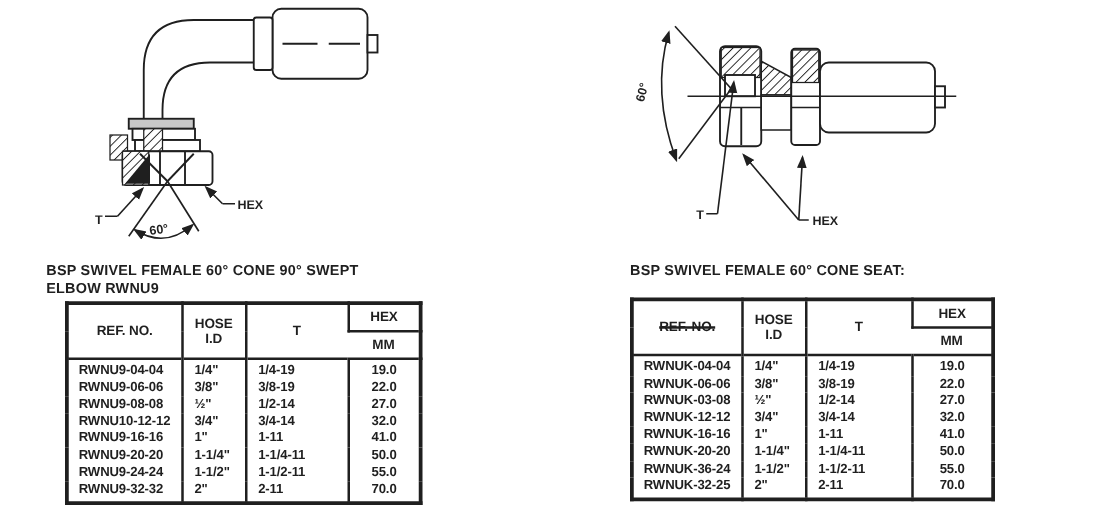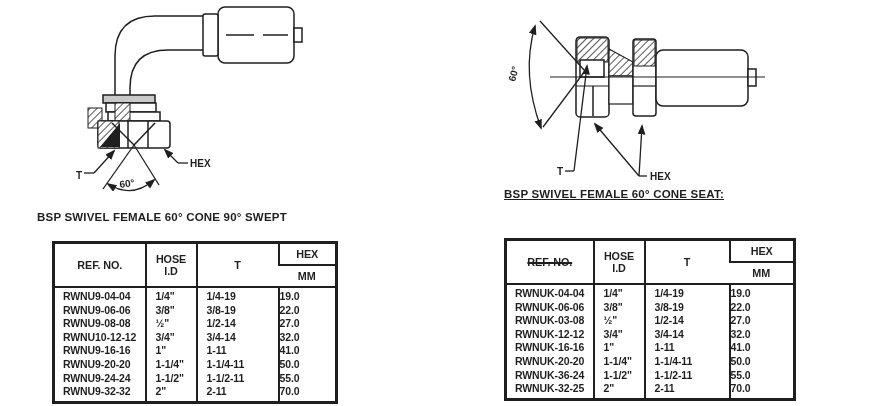--- a/index.html
+++ b/index.html
@@ -15,21 +15,21 @@
   table.spec thead th{border-left:2.5px solid #1f1f1f;text-align:center;
              font-size:10.8px;line-height:12px;}
   table.spec thead th:first-child{border-left:none;}
   table.spec thead tr:last-child th{border-bottom:0;}
   table.spec thead{border-bottom:2.5px solid #1f1f1f;}
   th.hex-top{height:20px;border-bottom:2.5px solid #1f1f1f !important;}
   th.hex-bot{height:20px;}
   table.spec td{border-left:2.5px solid #1f1f1f;line-height:13.6px;height:13.6px;
              text-align:left;padding-left:9px;}
   table.spec td:first-child{border-left:none;padding-left:8px;}
-  table.spec td:nth-child(4){text-align:left;padding-left:0;}
+  table.spec td:nth-child(4){text-align:center;padding-left:0;}
   table.spec tbody tr:first-child td{padding-top:2px;}
   table.spec tbody tr:last-child td{padding-bottom:2px;}
   .struck{text-decoration:line-through;text-decoration-thickness:2px;}
   svg text{font-family:"Liberation Sans",sans-serif;font-weight:bold;fill:#1f1f1f;}
 </style>
 </head>
 <body>
 
 <div class="page">
 
@@ -135,20 +135,21 @@
         <path d="M144,174 L147,124" marker-end="url(#arrR)"></path>
       </g>
     </g>
     <text x="62" y="173" font-size="10">T</text>
     <text x="155" y="178" font-size="10">HEX</text>
     <text x="20" y="80" font-size="10" transform="rotate(-75 20 80)">60°</text>
   </svg>
 
   <div class="abs sec-title" style="left:37px;top:210px;">
     <div>BSP SWIVEL FEMALE 60° CONE 90° SWEPT</div>
+    <div>ELBOW RWNU9</div>
   </div>
 
   <table class="abs spec" style="left:52px;top:241px;width:283px;">
     <colgroup>
         <col style="width:92px">
         <col style="width:51px">
         <col style="width:82px">
         <col style="width:58px">
       </colgroup>
     <thead>
@@ -210,21 +211,21 @@
         </tr>
         <tr>
           <td>RWNU9-32-32</td>
           <td>2"</td>
           <td>2-11</td>
           <td>70.0</td>
         </tr>
       </tbody>
   </table>
 
-  <div class="abs sec-title" style="left:504px;top:187px;text-decoration:underline;">
+  <div class="abs sec-title" style="left:504px;top:210px;">
     <div>BSP SWIVEL FEMALE 60° CONE SEAT:</div>
   </div>
 
   <table class="abs spec" style="left:504px;top:238px;width:289px;">
     <colgroup>
         <col style="width:88px">
         <col style="width:51px">
         <col style="width:85px">
         <col style="width:65px">
       </colgroup>

